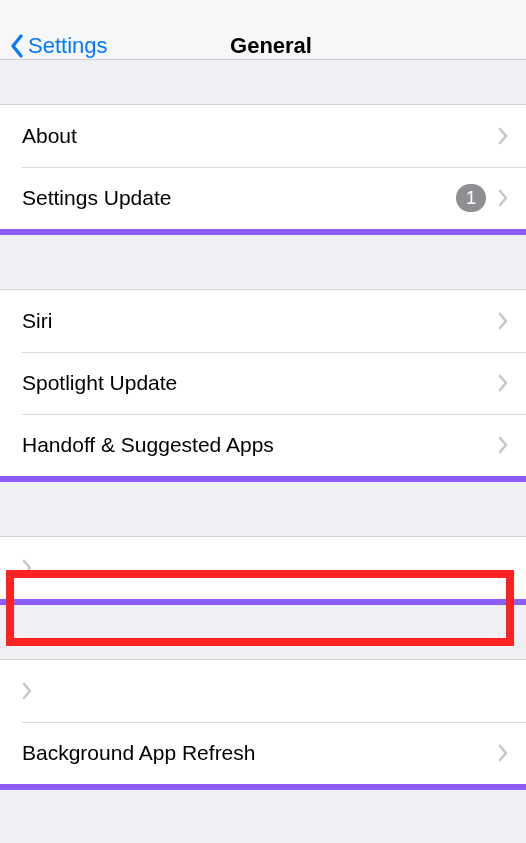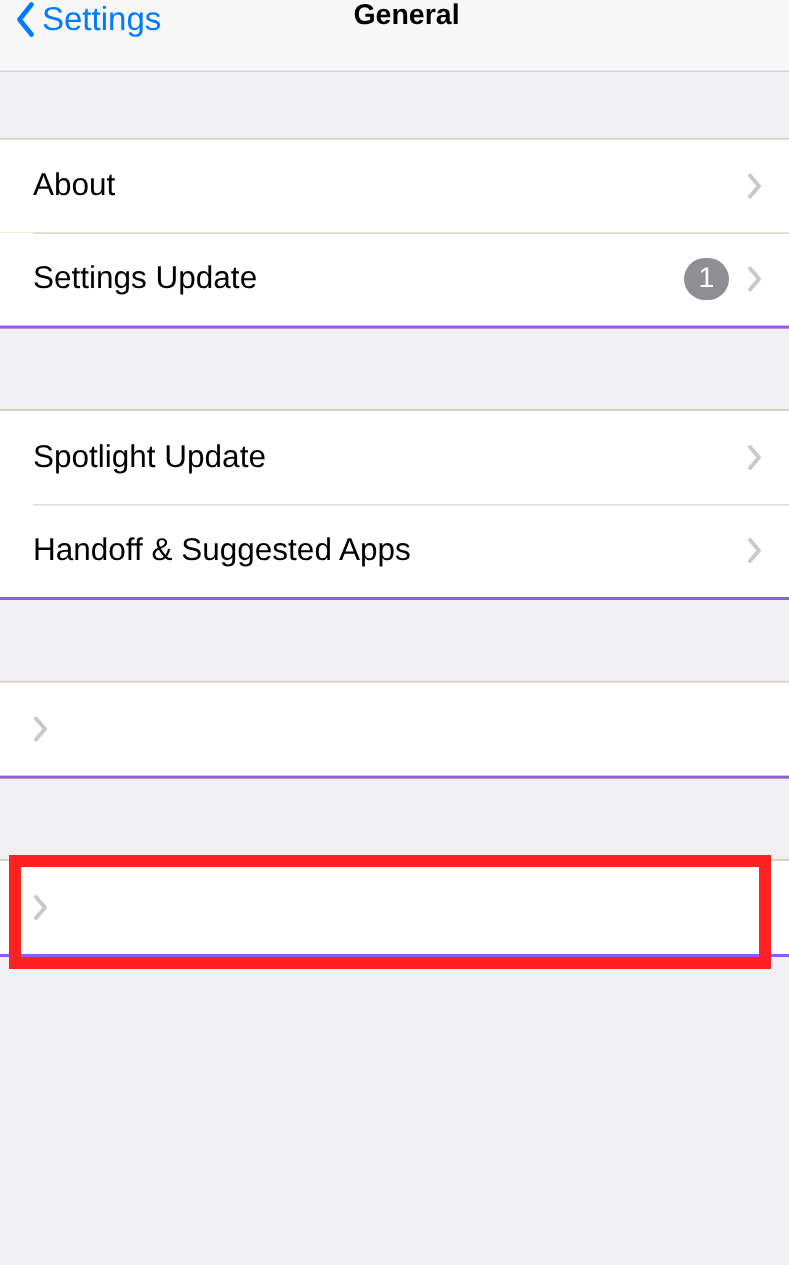--- a/index.html
+++ b/index.html
@@ -4,53 +4,53 @@
   <style>
     * { margin: 0; padding: 0; box-sizing: border-box; }
     body {
       font-family: -apple-system, "Helvetica Neue", Helvetica, Arial, sans-serif;
       background: #efeff4;
       width: 526px;
       height: 843px;
       overflow: hidden;
     }
     .navbar {
-      height: 48px;
+      height: 60px;
       background: #f7f7f8;
       border-bottom: 1px solid #d1d1d5;
       position: relative;
       display: flex;
-      align-items: flex-start;
+      align-items: flex-end;
     }
     .back-button {
       display: flex;
       align-items: center;
       color: #007aff;
       font-size: 22px;
       padding-left: 10px;
       cursor: pointer;
     }
     .back-chevron {
       width: 14px;
       height: 24px;
       margin-right: 4px;
     }
     .nav-title {
       position: absolute;
       left: 16px; right: 0;
       text-align: center;
-      font-size: 19px;
+      font-size: 22px;
       font-weight: 600;
       color: #000;
       pointer-events: none;
     }
     .group {
-      background: #eab308;
+      background: #8b5cf6;
       border-top: 1px solid #d1d1d5;
-      border-bottom: 2px solid #8b5cf6;
+      border-bottom: 6px solid #8b5cf6;
     }
     .gap-small { height: 44px; }
     .gap-large { height: 54px; }
     .gap-short { height: 36px; }
     .row {
       display: flex;
       align-items: center;
       min-height: 62px;
       padding: 0 18px 0 22px;
       position: relative;
@@ -126,20 +126,26 @@
     <svg class="chevron" viewBox="0 0 10 18" fill="none" stroke="#c7c7cc" stroke-width="2.6" stroke-linecap="round" stroke-linejoin="round">
         <polyline points="2,2 8,9 2,16"></polyline>
       </svg>
   </div>
 </div>
 
 <div class="gap-large"></div>
 
 <div class="group">
   <div class="row">
+    <span class="row-label">Siri</span>
+    <svg class="chevron" viewBox="0 0 10 18" fill="none" stroke="#c7c7cc" stroke-width="2.6" stroke-linecap="round" stroke-linejoin="round">
+        <polyline points="2,2 8,9 2,16"></polyline>
+      </svg>
+  </div>
+  <div class="row">
     <span class="row-label">Spotlight Update</span>
     <svg class="chevron" viewBox="0 0 10 18" fill="none" stroke="#c7c7cc" stroke-width="2.6" stroke-linecap="round" stroke-linejoin="round">
         <polyline points="2,2 8,9 2,16"></polyline>
       </svg>
   </div>
   <div class="row">
     <span class="row-label">Handoff &amp; Suggested Apps</span>
     <svg class="chevron" viewBox="0 0 10 18" fill="none" stroke="#c7c7cc" stroke-width="2.6" stroke-linecap="round" stroke-linejoin="round">
         <polyline points="2,2 8,9 2,16"></polyline>
       </svg>
@@ -157,17 +163,23 @@
 </div>
 
 <div class="gap-large"></div>
 
 <div class="group">
   <div class="row">
     <svg class="chevron" viewBox="0 0 10 18" fill="none" stroke="#c7c7cc" stroke-width="2.6" stroke-linecap="round" stroke-linejoin="round">
         <polyline points="2,2 8,9 2,16"></polyline>
       </svg>
   </div>
+  <div class="row">
+    <span class="row-label">Background App Refresh</span>
+    <svg class="chevron" viewBox="0 0 10 18" fill="none" stroke="#c7c7cc" stroke-width="2.6" stroke-linecap="round" stroke-linejoin="round">
+        <polyline points="2,2 8,9 2,16"></polyline>
+      </svg>
+  </div>
 </div>
 
 <div class="gap-short"></div>
 
 <div class="highlight-box" id="highlight" style="left: 6px; top: 570px; width: 508px; height: 76px;"></div>
 
 </body></html>

